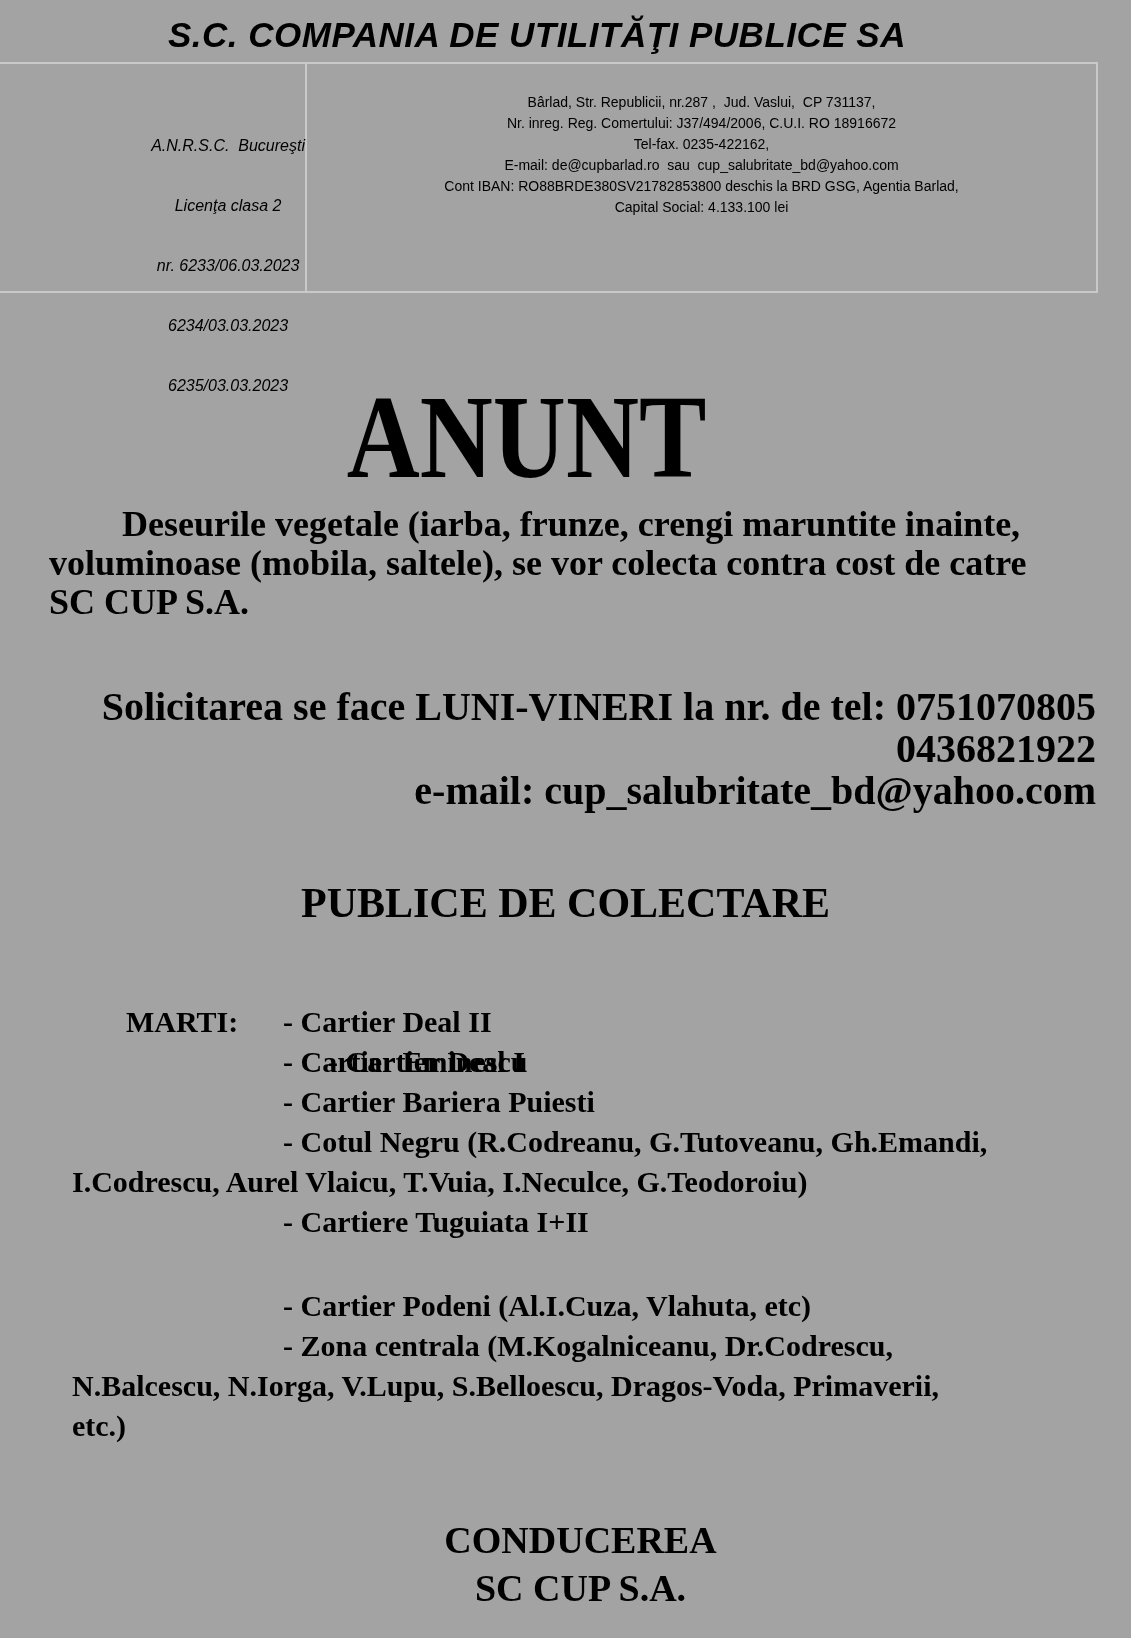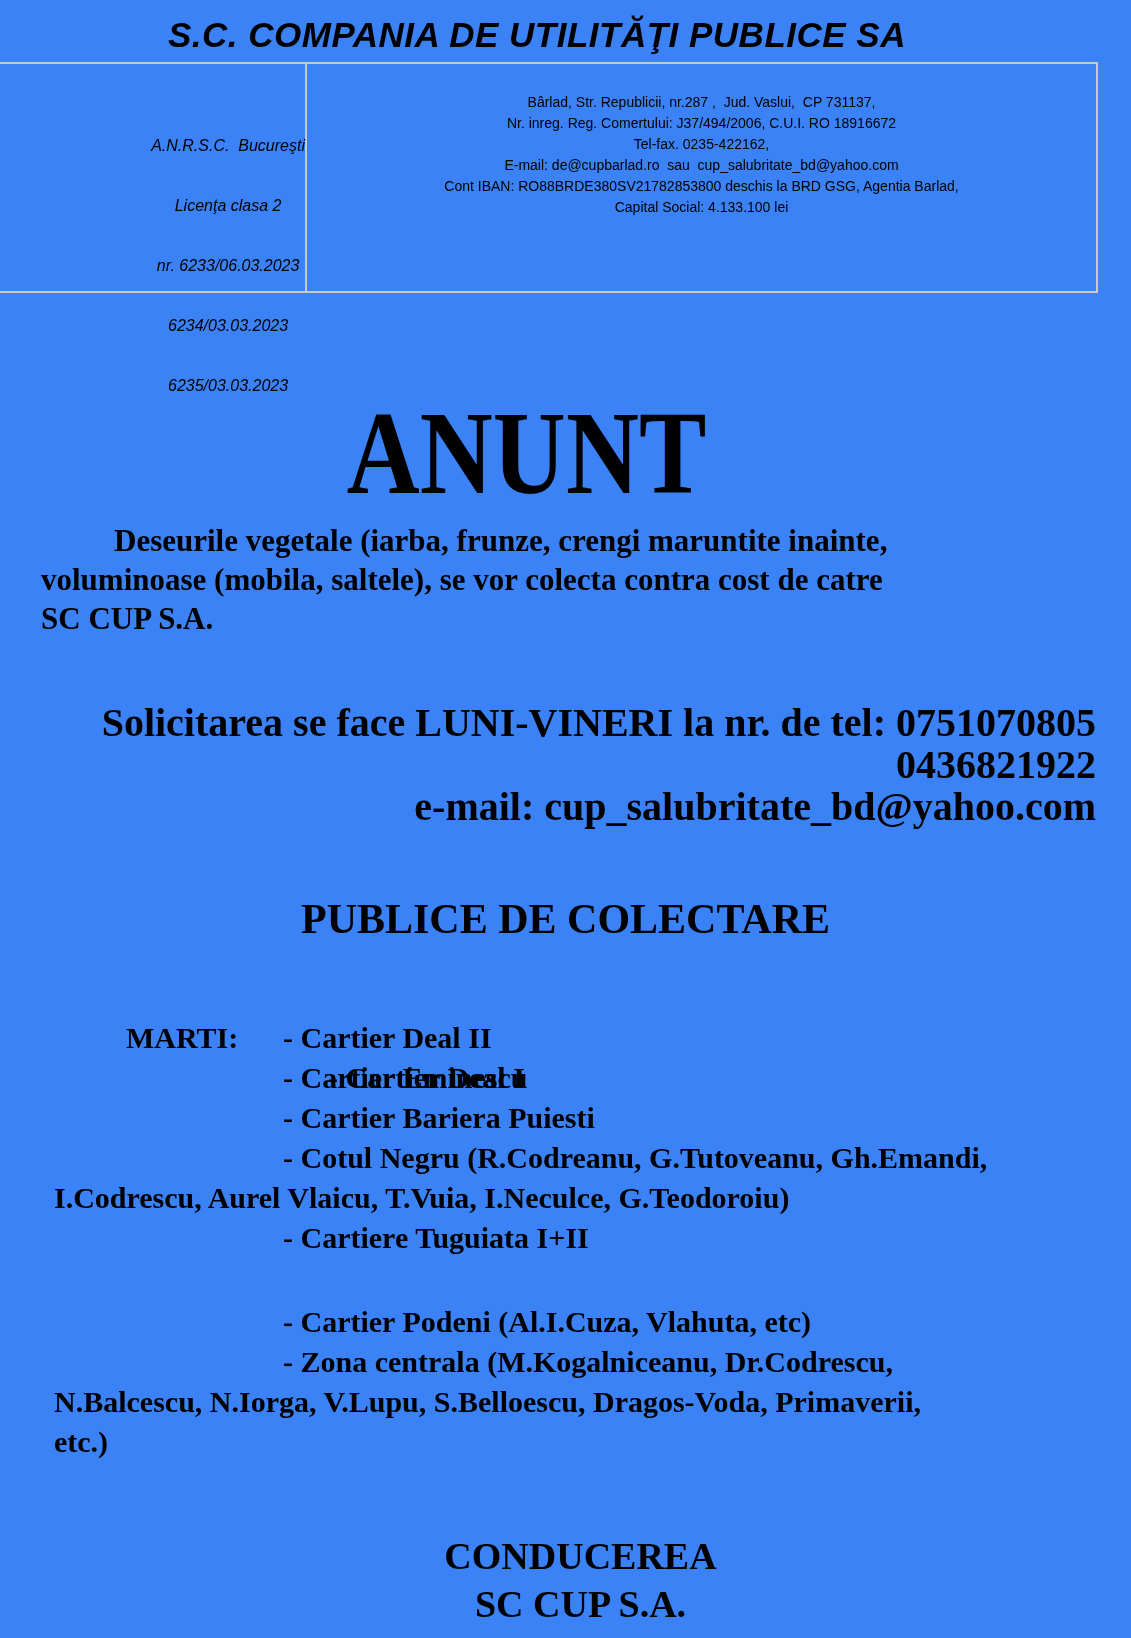--- a/index.html
+++ b/index.html
@@ -1,19 +1,19 @@
 <!DOCTYPE html>
 <html><head>
 <meta charset="utf-8">
 <style>
   html,body{margin:0;padding:0;background:#ffffff;}
   .page{
     position:relative;
     width:1131px;height:1638px;
-    background:#3b82f6;
+    background:#a3a3a3;
     overflow:hidden;
     color:#000;
   }
   
   .doc-title{
     position:absolute;top:12px;left:0;width:1074px;
     text-align:center;
     font-family:"Liberation Sans","DejaVu Sans",sans-serif;
     font-weight:bold;font-style:italic;
     font-size:35px;line-height:46px;
@@ -47,45 +47,45 @@
   .hdr-right{
     flex:1;
     display:flex;flex-direction:column;align-items:center;
     padding-top:28px;
     font-family:"Liberation Sans","DejaVu Sans",sans-serif;
     font-size:14px;line-height:21px;
     text-align:center;
     white-space:pre;
   }
   
-  .serif{font-family:"Liberation Serif","DejaVu Serif",serif;font-weight:bold;margin-top:16px;}
+  .serif{font-family:"Liberation Serif","DejaVu Serif",serif;font-weight:bold;}
   .anunt{
     position:absolute;top:378px;left:0;width:1054px;
     text-align:center;font-size:119px;line-height:119px;
   }
   .anunt .squeeze{display:inline-block;transform:scaleX(.85);transform-origin:center;}
   .para{
-    position:absolute;top:505px;left:41px;width:985px;
-    font-size:31px;line-height:39px;
+    position:absolute;top:505px;left:49px;width:985px;
+    font-size:36px;line-height:39px;
   }
   .para .l1{padding-left:73px;}
   .contact{
     position:absolute;top:686px;left:52px;right:35px;
     text-align:right;
     font-size:40px;line-height:42px;
   }
   .program-heading{
     position:absolute;top:880px;left:0;width:1131px;
     text-align:center;font-size:42px;line-height:46px;
   }
   .sched{position:absolute;left:0;width:1131px;font-size:30px;}
   .sched-marti{top:962px;}
   .sched-joi{top:1286px;}
   .sched-line{height:40px;line-height:40px;padding-left:283px;white-space:pre;}
-  .sched-line.cont{padding-left:54px;}
+  .sched-line.cont{padding-left:72px;}
   .day-label{position:absolute;left:126px;}
   .signature{
     position:absolute;top:1516px;left:30px;width:1101px;
     text-align:center;font-size:38px;line-height:48px;
   }
 </style>
 </head>
 <body>
 
 <div class="page">

